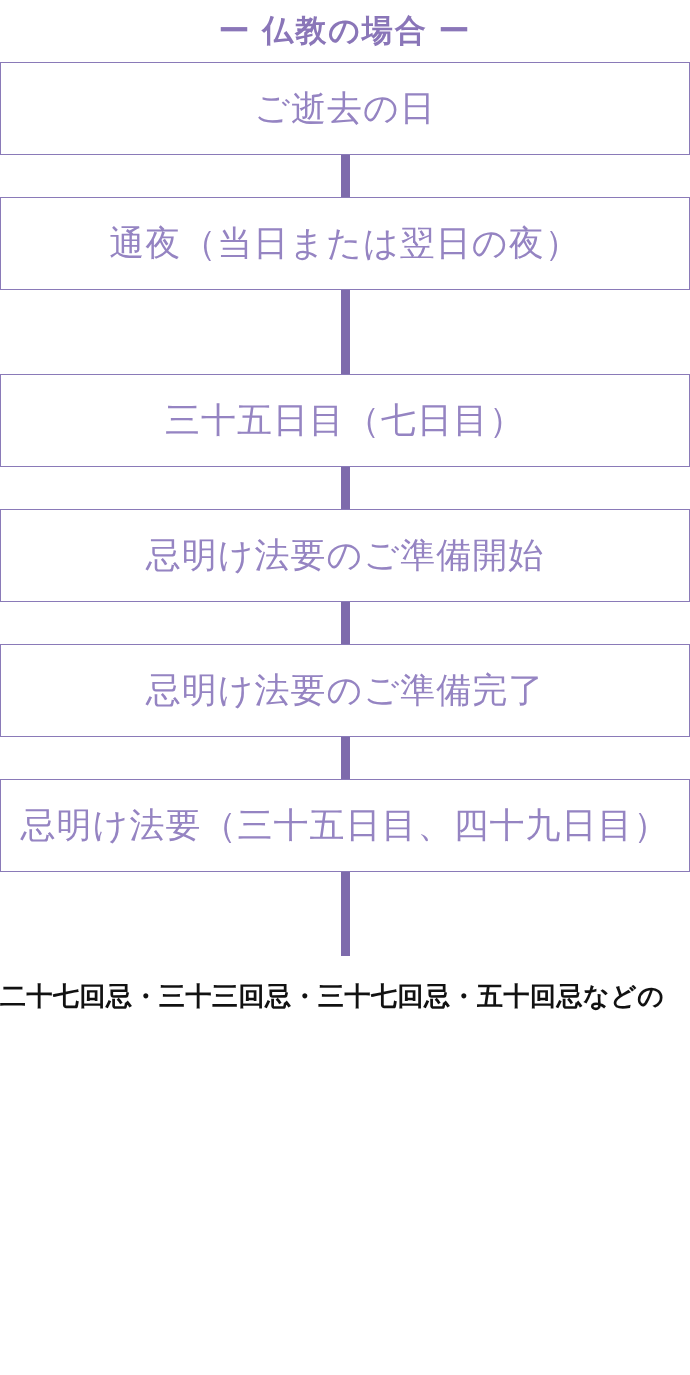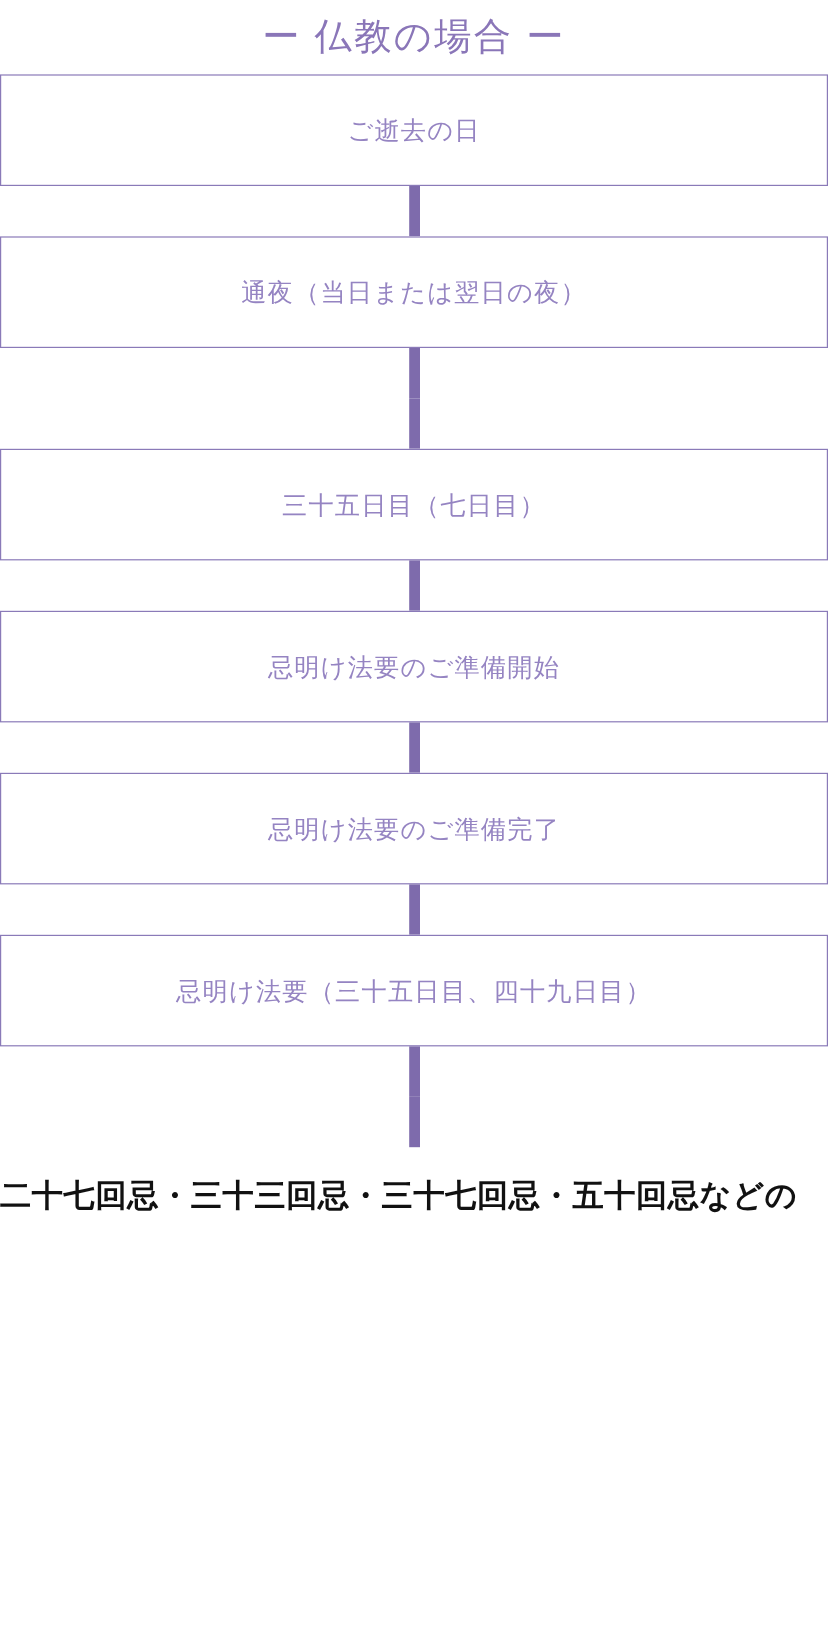--- a/index.html
+++ b/index.html
@@ -13,32 +13,32 @@
     background: #ffffff;
   }
   .chart-title {
     height: 62px;
     display: flex;
     align-items: center;
     justify-content: center;
     font-size: 31px;
     letter-spacing: 2px;
     color: #8a76b8;
-    font-weight: 400;
+    font-weight: 700;
   }
   .flow-box {
     box-sizing: border-box;
     width: 690px;
     height: 93px;
     border: 1.5px solid #8a7ab8;
     background: #ffffff;
     display: flex;
     align-items: center;
     justify-content: center;
-    font-size: 21px;
+    font-size: 35px;
     letter-spacing: 1px;
     color: #9584c2;
   }
   .connector {
     width: 9px;
     height: 42px;
     background: #7e6bac;
     margin: 0 auto;
   }
   .footer-note {

